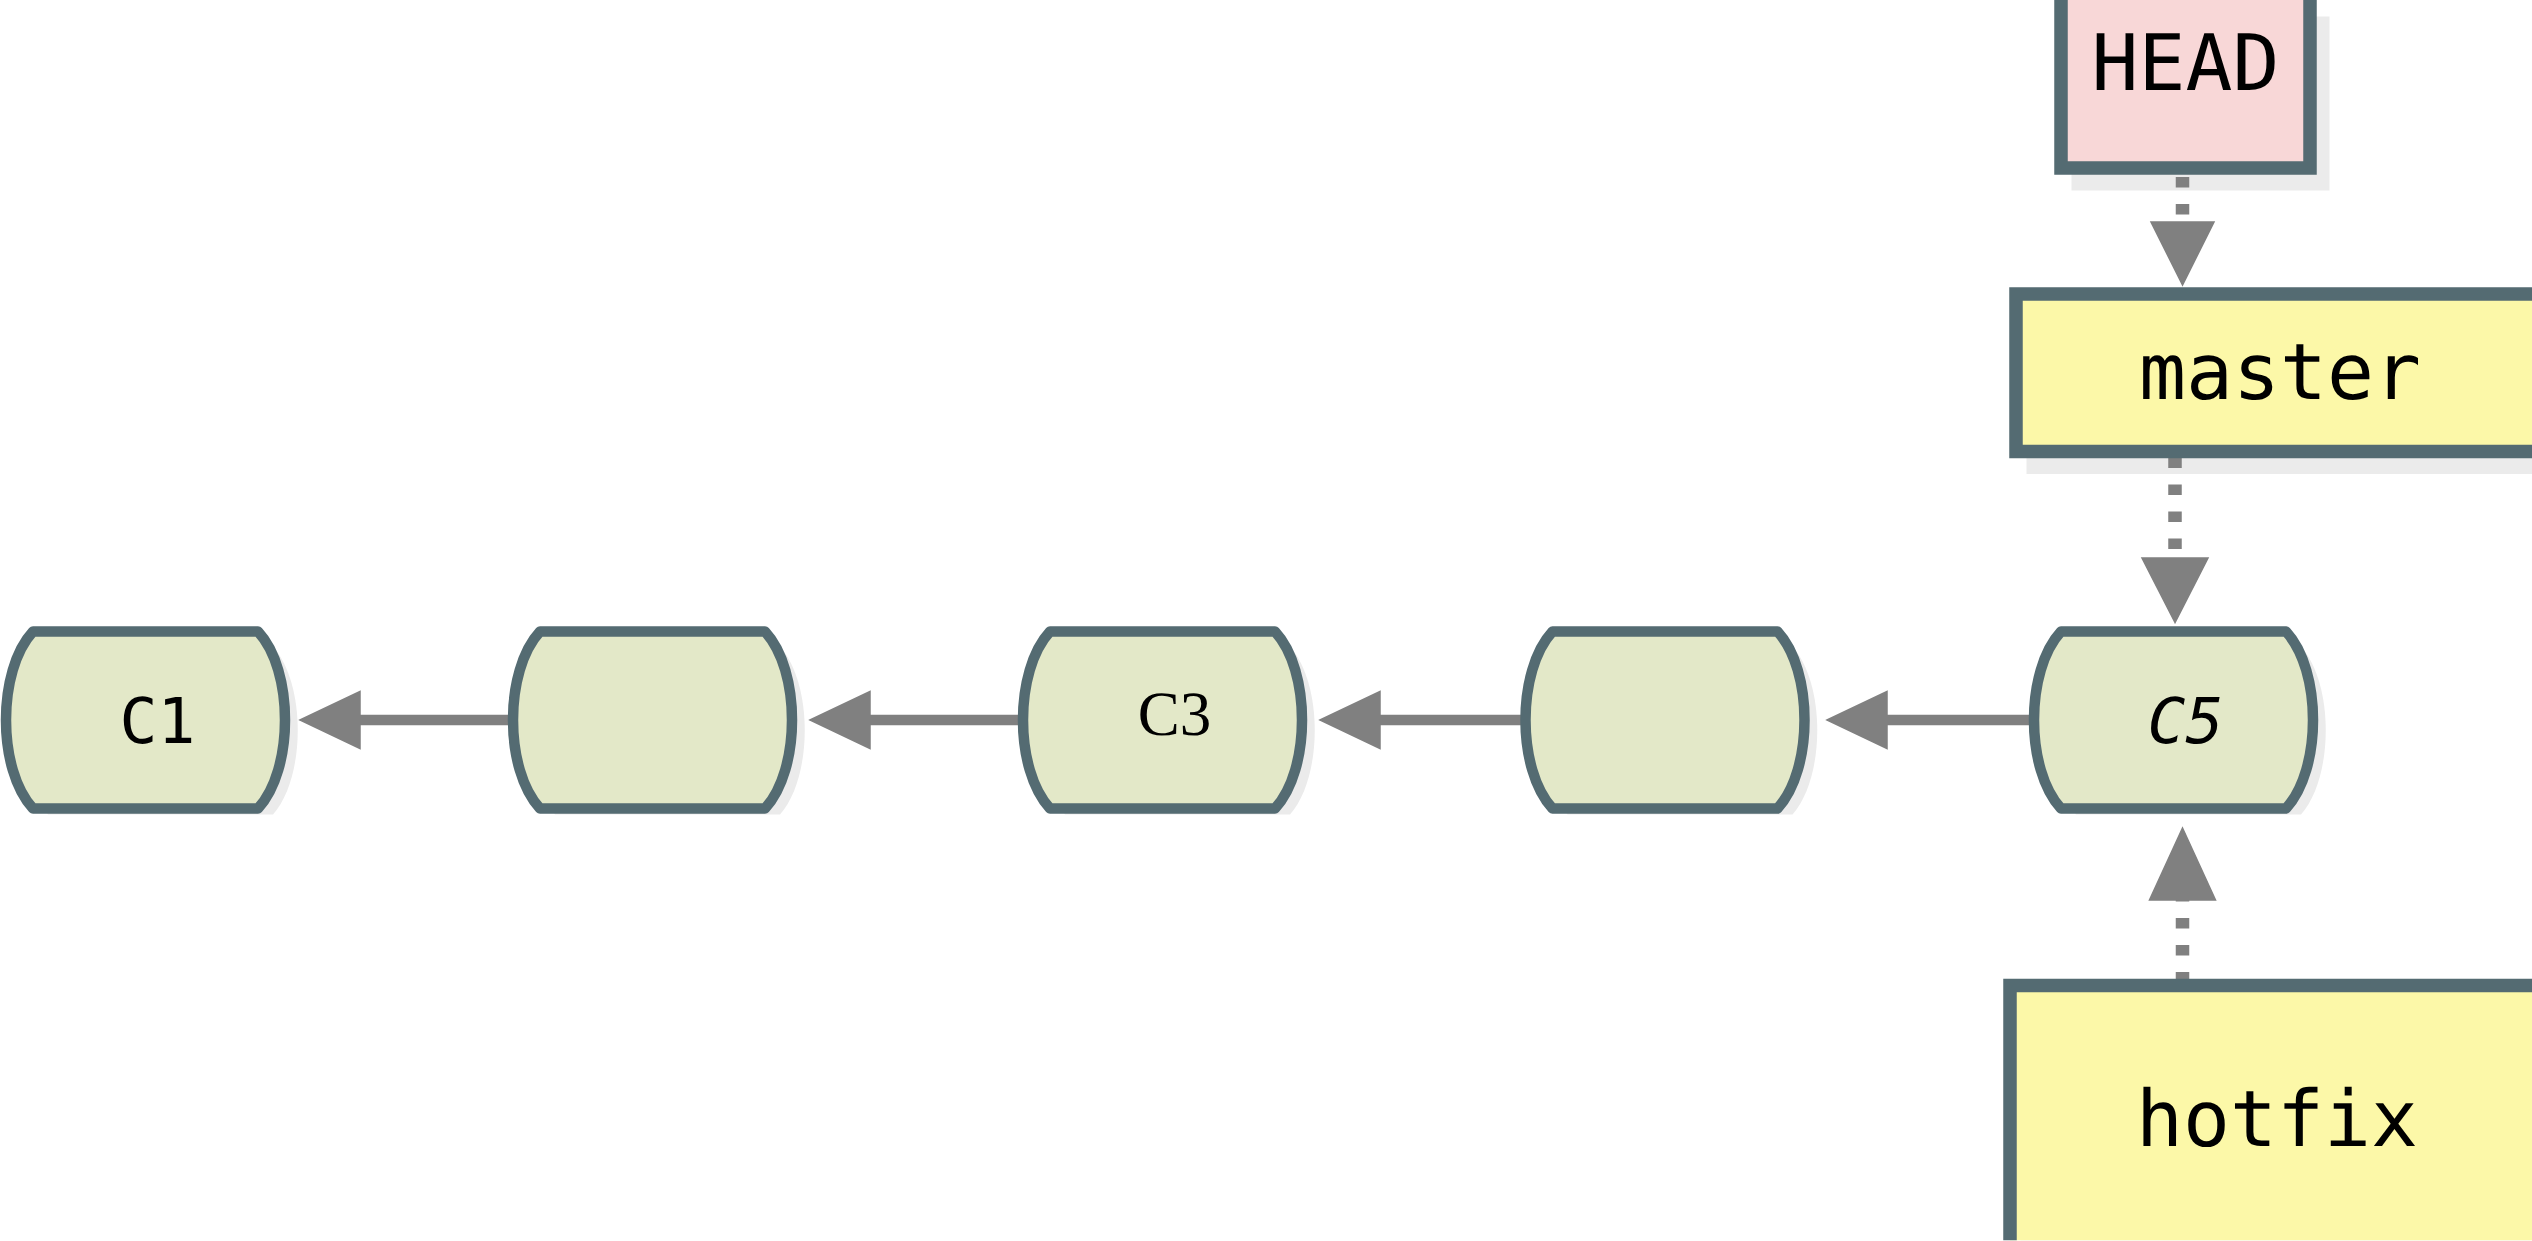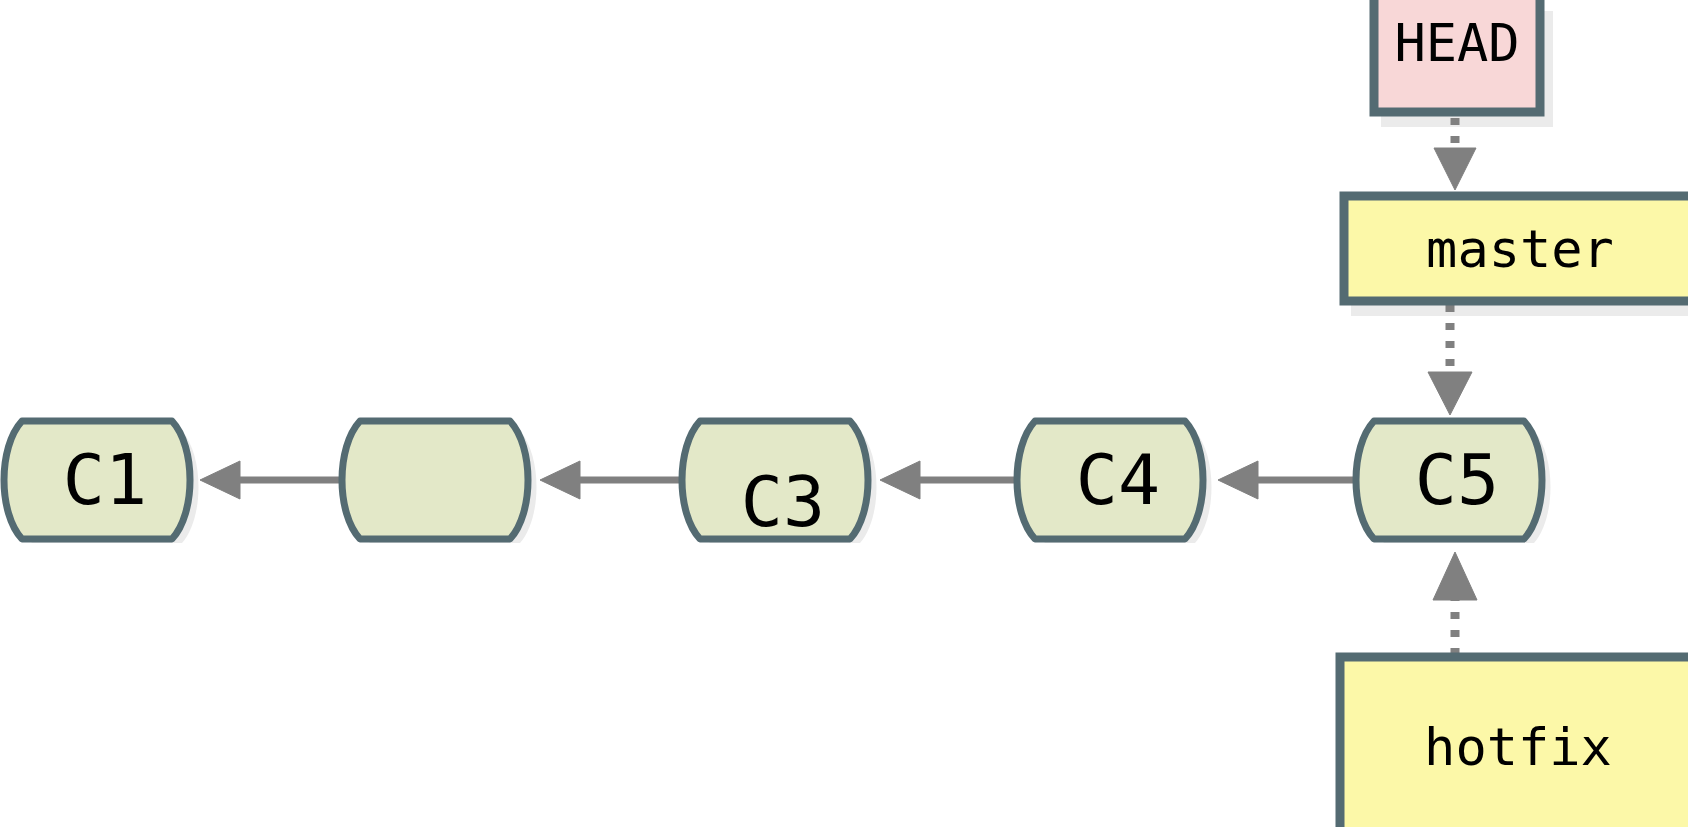--- a/index.html
+++ b/index.html
@@ -28,21 +28,21 @@
   .ref-label {
     position: absolute;
     display: flex;
     align-items: center;
     justify-content: center;
     color: #000000;
     pointer-events: none;
     white-space: nowrap;
   }
   .node-label {
-    font-size: 70px;
+    font-size: 42px;
     letter-spacing: 0px;
   }
   .ref-label {
     font-size: 52px;
   }
 </style>
 </head>
 <body>
 
 <div id="canvas">
@@ -97,21 +97,20 @@
     </g>
 
     <g stroke="#546b72" stroke-width="9">
       <rect fill="#f8d7d7" x="1374" y="-26" width="166" height="138"></rect>
       <rect fill="#fcf8a8" x="1344" y="196" width="352" height="105"></rect>
       <rect fill="#fcf8a8" x="1340" y="657" width="356" height="180"></rect>
     </g>
   </svg>
 
   <div class="node-label" style="left:15px; top:421px; width:180px; height:118px;">C1</div>
-  <div class="node-label" style="left:693px; top:443px; width:180px; height:118px;">C3</div>
-  <div class="node-label" style="left:1028px; top:421px; width:180px; height:118px;">C4</div>
-  <div class="node-label" style="left:1367px; top:421px; width:180px; height:118px;">C5</div>
+  <div class="node-label" style="left:693px; top:418px; width:180px; height:118px;font-family:Liberation Serif, serif;">C3</div>
+  <div class="node-label" style="left:1367px; top:421px; width:180px; height:118px;font-style:italic;">C5</div>
 
   <div class="ref-label" style="left:1374px; top:-26px; width:166px; height:138px;">HEAD</div>
   <div class="ref-label" style="left:1344px; top:196px; width:352px; height:105px;">master</div>
   <div class="ref-label" style="left:1340px; top:657px; width:356px; height:180px;">hotfix</div>
 
 </div>
 
 </body></html>

